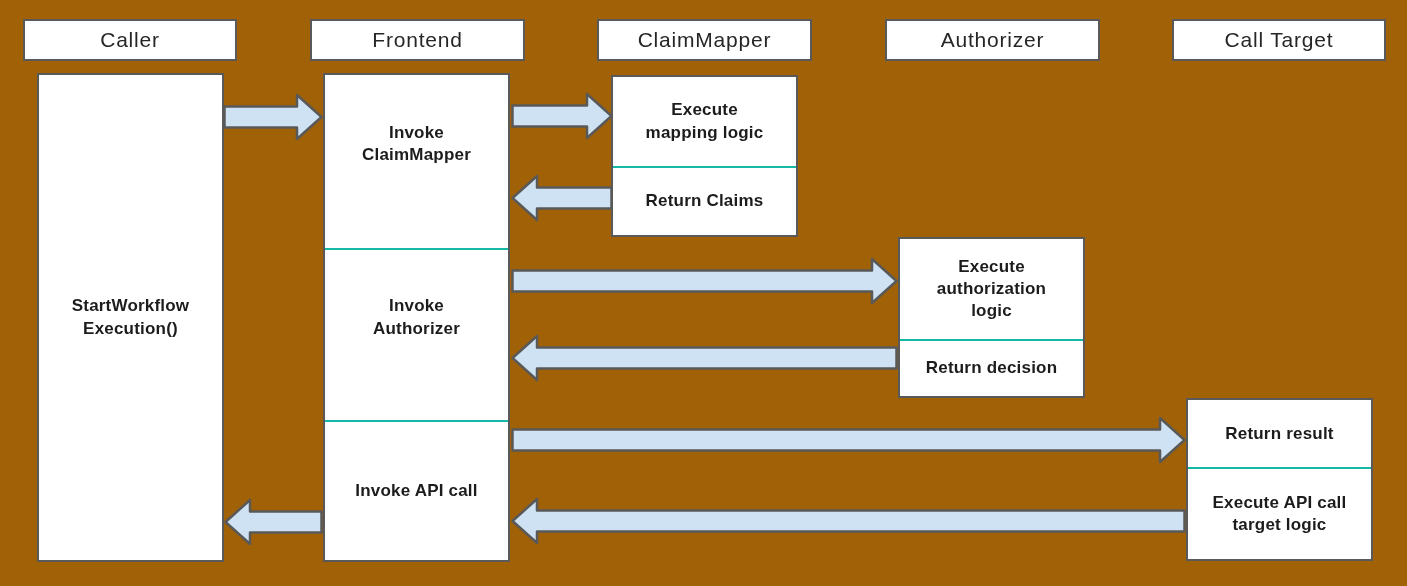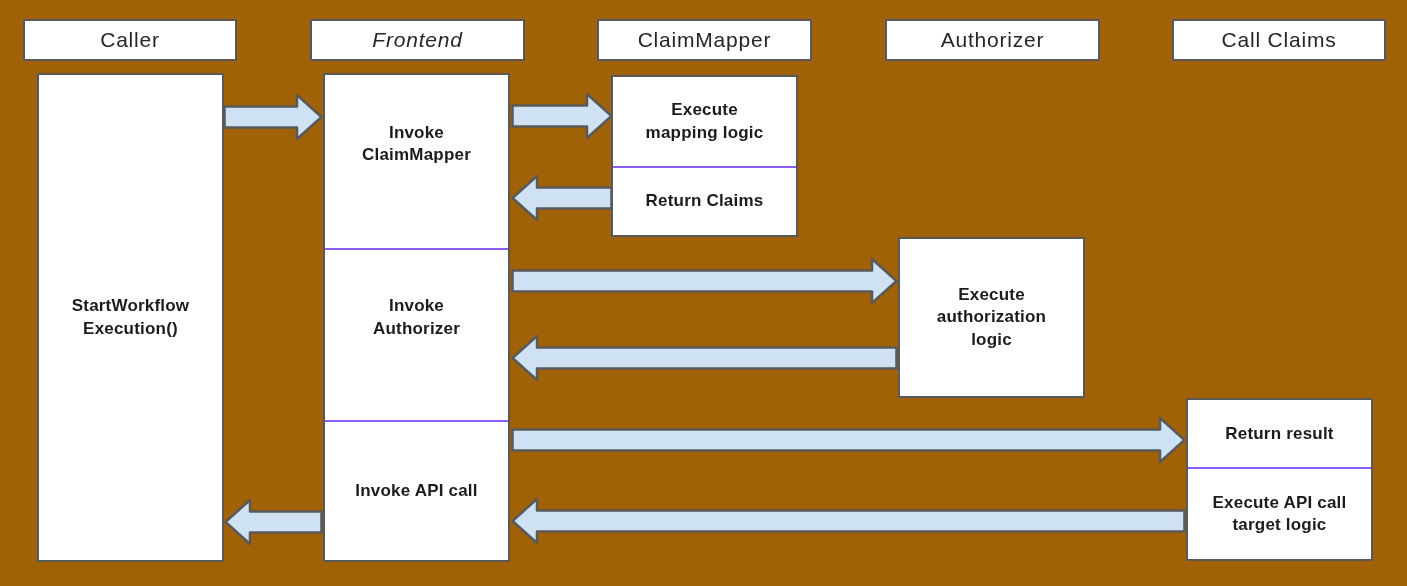--- a/index.html
+++ b/index.html
@@ -43,42 +43,42 @@
     text-align: center;
     font-size: 17px;
     font-weight: 700;
     letter-spacing: 0.2px;
     line-height: 1.3;
     color: #1c1c1c;
     white-space: pre-line;
     padding: 2px;
   }
   .cell + .cell {
-    border-top: 2px solid #8b5cf6;
+    border-top: 2px solid #14b8a6;
   }
   .arrow {
     position: absolute;
     height: 48px;
   }
   .arrow svg {
     display: block;
     width: 100%;
     height: 100%;
   }
 </style>
 </head>
 <body>
 
 <div class="canvas">
 
   <div class="box lifeline-header" style="left:23px; top:19px; width:214px;">Caller</div>
-  <div class="box lifeline-header" style="left:310px; top:19px; width:215px;font-style:italic;">Frontend</div>
+  <div class="box lifeline-header" style="left:310px; top:19px; width:215px;">Frontend</div>
   <div class="box lifeline-header" style="left:597px; top:19px; width:215px;">ClaimMapper</div>
   <div class="box lifeline-header" style="left:885px; top:19px; width:215px;">Authorizer</div>
-  <div class="box lifeline-header" style="left:1172px; top:19px; width:214px;">Call Claims</div>
+  <div class="box lifeline-header" style="left:1172px; top:19px; width:214px;">Call Target</div>
 
   <div class="box activity" style="left:37px; top:73px; width:187px; height:489px;">
     <div class="cell">StartWorkflow
 Execution()</div>
   </div>
 
   <div class="box activity" style="left:323px; top:73px; width:187px; height:489px;gap:35px;">
     <div class="cell" style="flex-basis:162px;">Invoke
 ClaimMapper</div>
     <div class="cell" style="flex-basis:159px;">Invoke
@@ -89,20 +89,21 @@
   <div class="box activity" style="left:611px; top:75px; width:187px; height:162px;">
     <div class="cell">Execute
 mapping logic</div>
     <div class="cell">Return Claims</div>
   </div>
 
   <div class="box activity" style="left:898px; top:237px; width:187px; height:161px;">
     <div class="cell">Execute
 authorization
 logic</div>
+    <div class="cell">Return decision</div>
   </div>
 
   <div class="box activity" style="left:1186px; top:398px; width:187px; height:163px;">
     <div class="cell">Return result</div>
     <div class="cell">Execute API call
 target logic</div>
   </div>
 
   <div class="arrow" style="left:223px; top:93px;  width:100px;">
       <svg viewBox="0 0 100 48" preserveAspectRatio="none">

